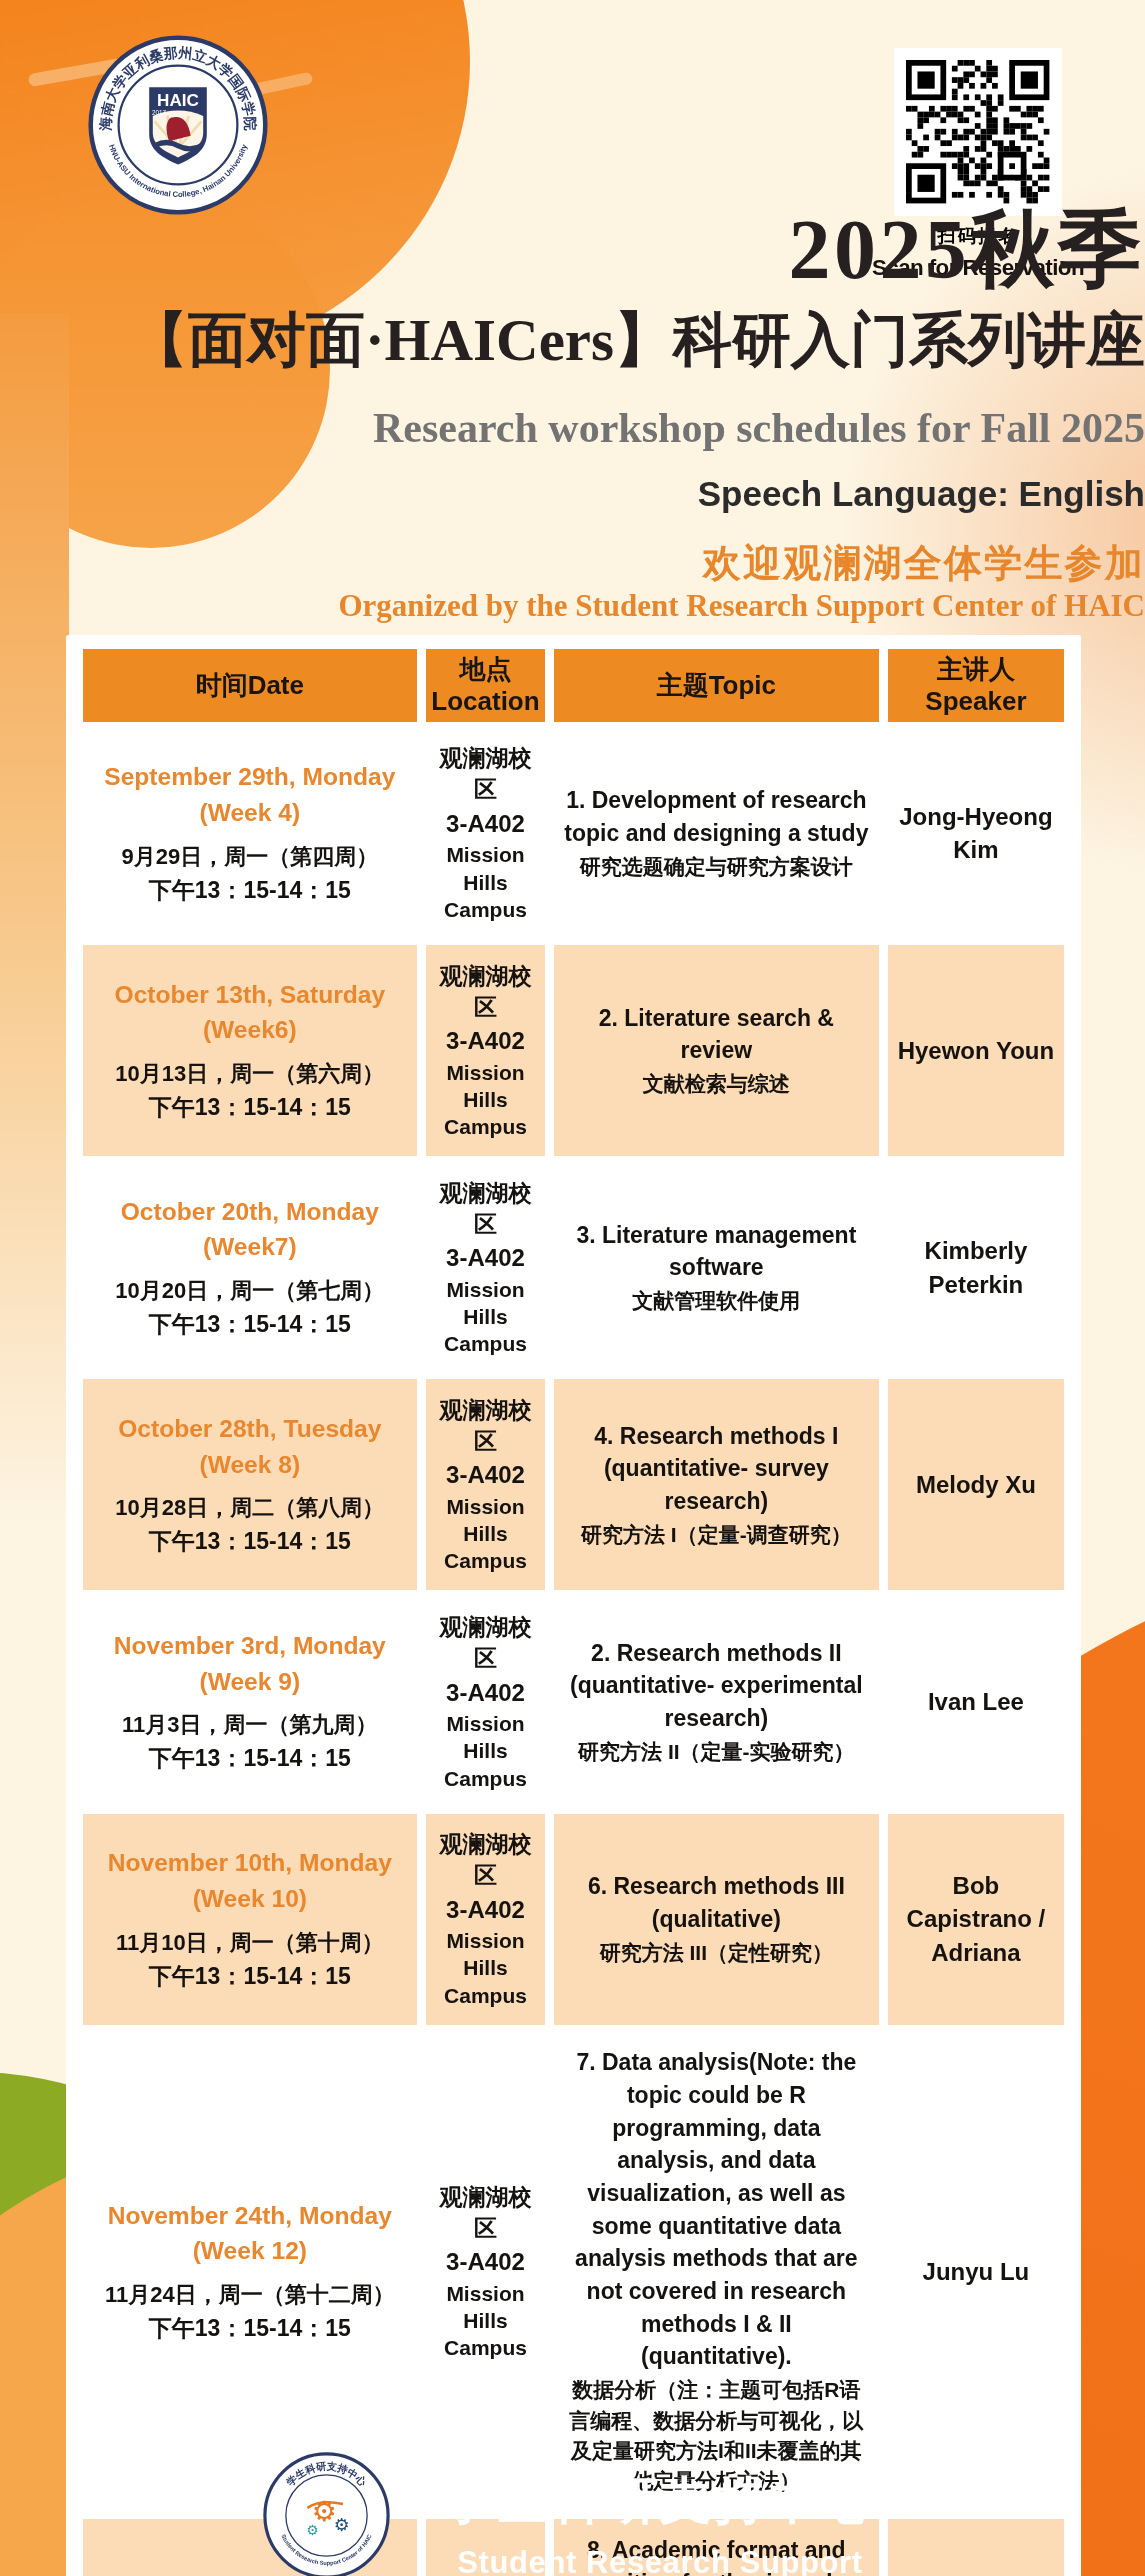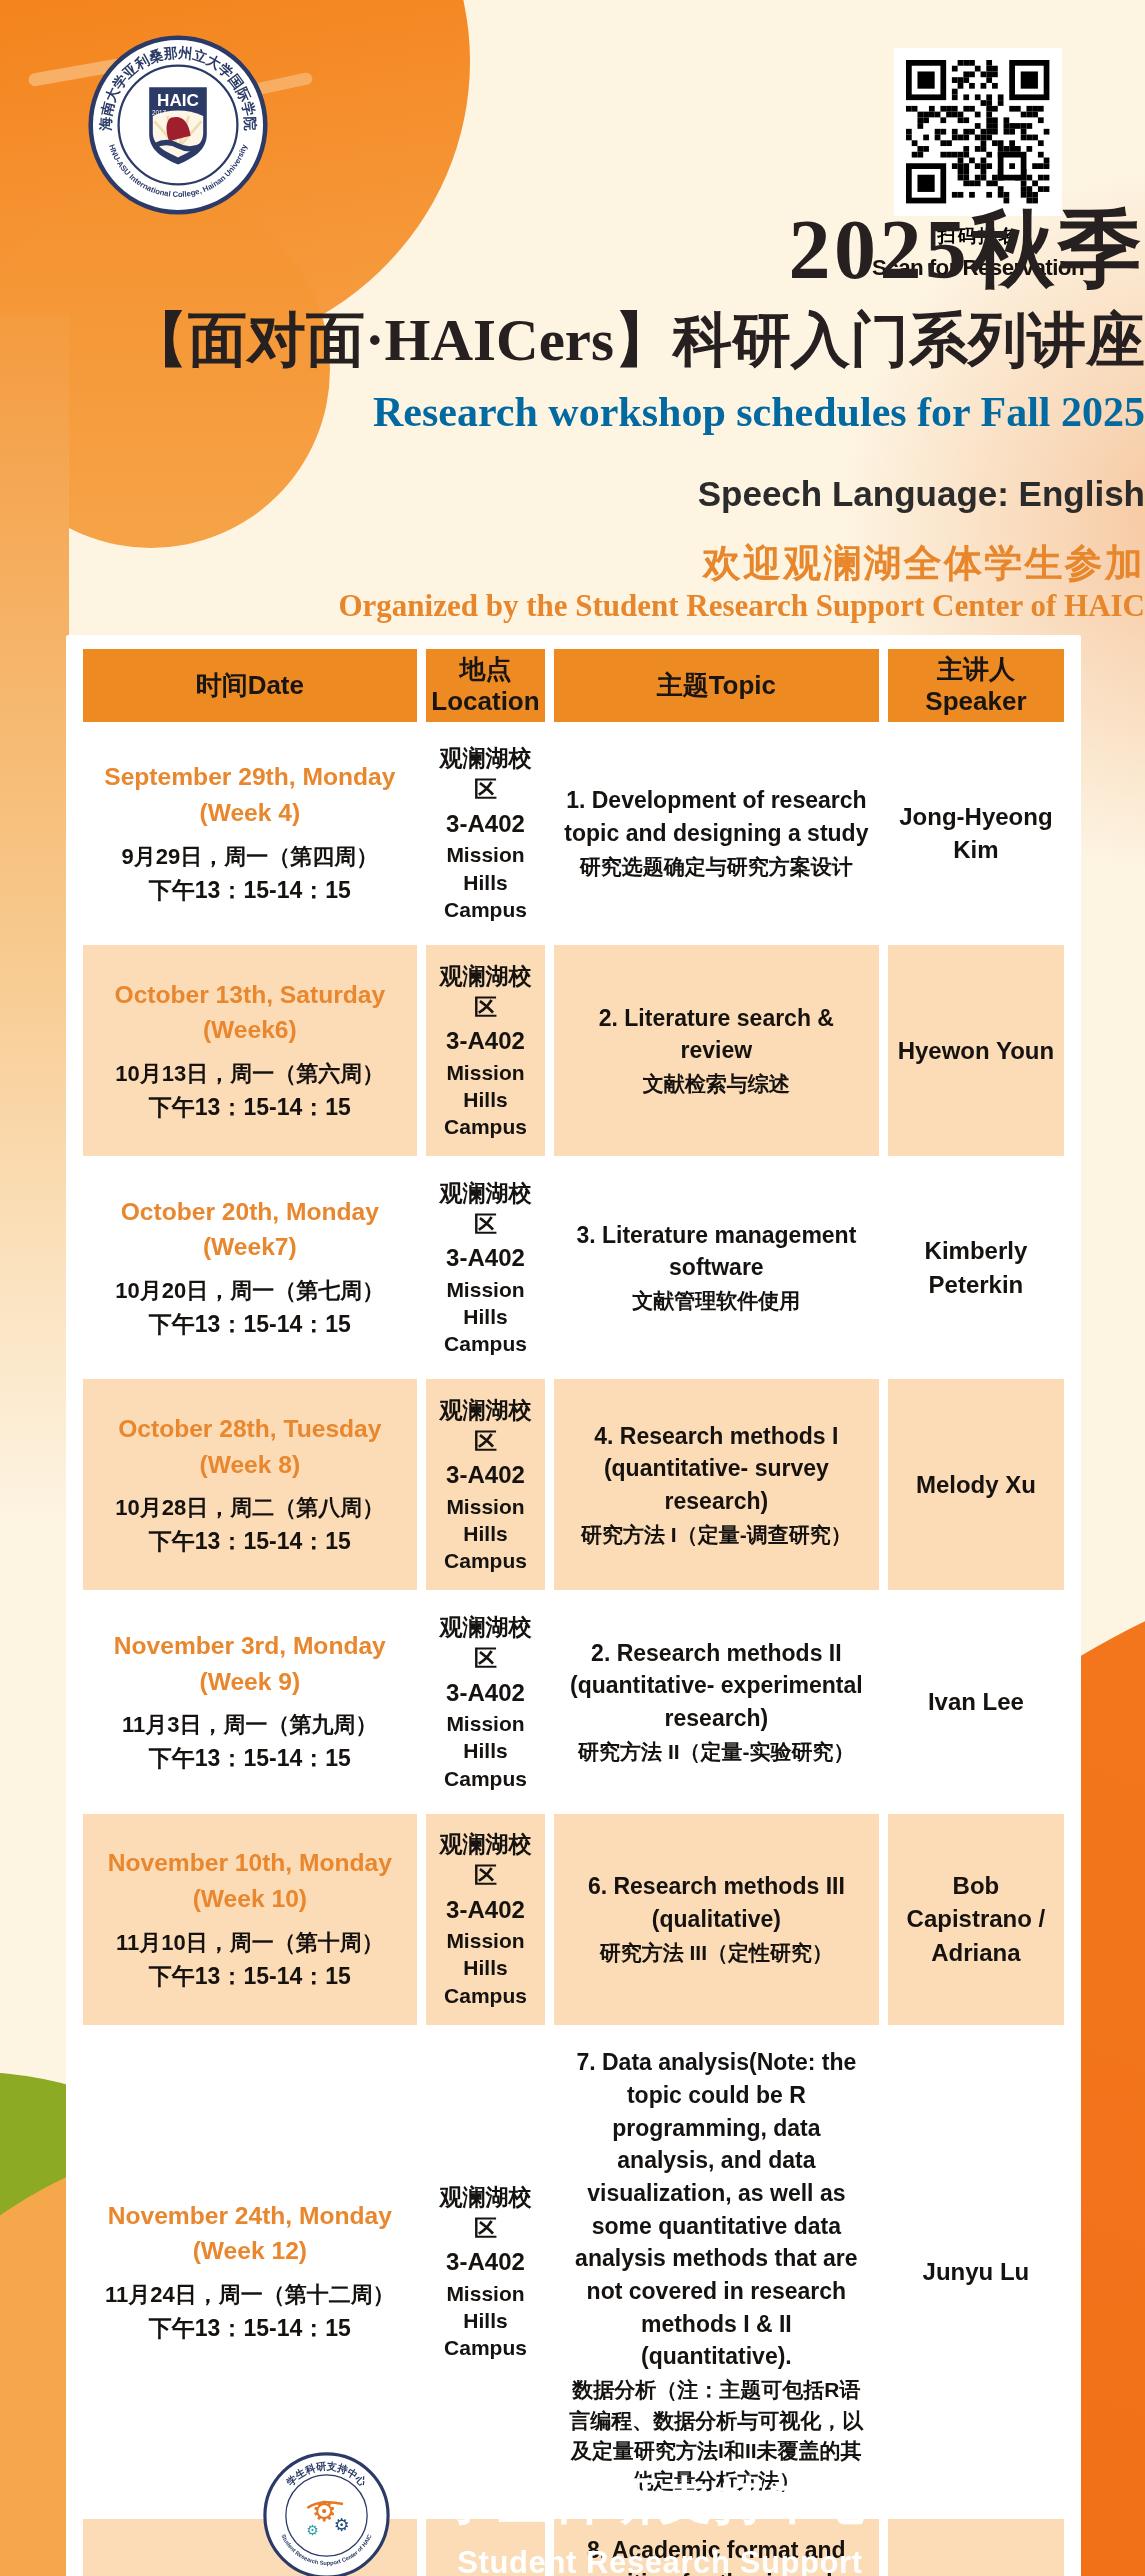--- a/index.html
+++ b/index.html
@@ -43,21 +43,21 @@
   .qr-box{width:168px;height:168px;margin:0 auto;background:#fff;padding:12.3px}
   .qr-box svg{width:100%;height:100%;display:block}
   .qr-cn{margin-top:7.8px;font-size:18px;font-weight:bold;color:#000000;letter-spacing:2.2px}
   .qr-en{margin-top:7px;font-size:22.4px;font-weight:bold;color:#17120f;letter-spacing:-0.6px}
 
   .t-center{position:absolute;left:0;width:1145px;text-align:right}
   .season-title{top:208px;font-family:var(--serif);font-weight:bold;font-size:84px;
     line-height:1;color:#262020;letter-spacing:3.4px}
   .main-title{top:302px;font-family:var(--serif);font-weight:bold;font-size:59px;
     line-height:1.3;color:#262020}
-  .subtitle-en{top:388px;font-family:var(--serif);font-weight:bold;font-size:42px;color:#0369a1}
+  .subtitle-en{top:404px;font-family:var(--serif);font-weight:bold;font-size:42px;color:#737373}
   .speech-line{top:474px;font-family:var(--sans);font-weight:600;font-size:35px;color:#2b2b2b}
   .welcome-line{top:538px;font-family:var(--sans);font-weight:bold;font-size:38px;
     color:var(--accent-orange);letter-spacing:2.2px}
   .organized-line{top:588px;font-family:var(--serif);font-weight:bold;font-size:31px;
     color:var(--accent-orange)}
 
   
   .table-wrap{position:absolute;left:66px;top:635px;width:1015px;background:#fff;
     padding:7.8px;border-radius:2.2px}
   table.schedule{width:100%;border-collapse:separate;border-spacing:9px 6.7px;table-layout:fixed}

